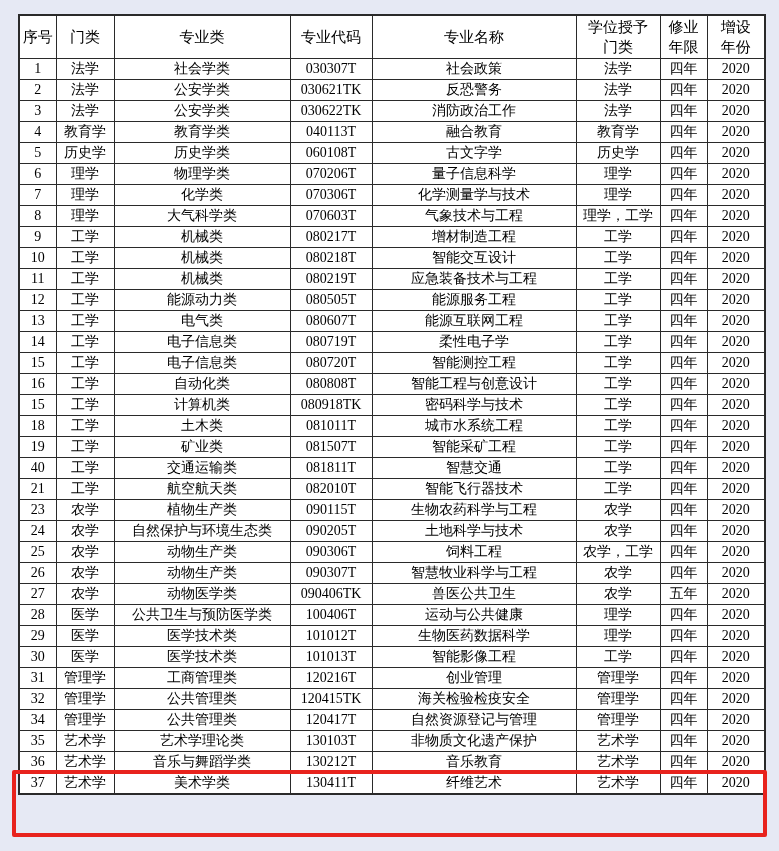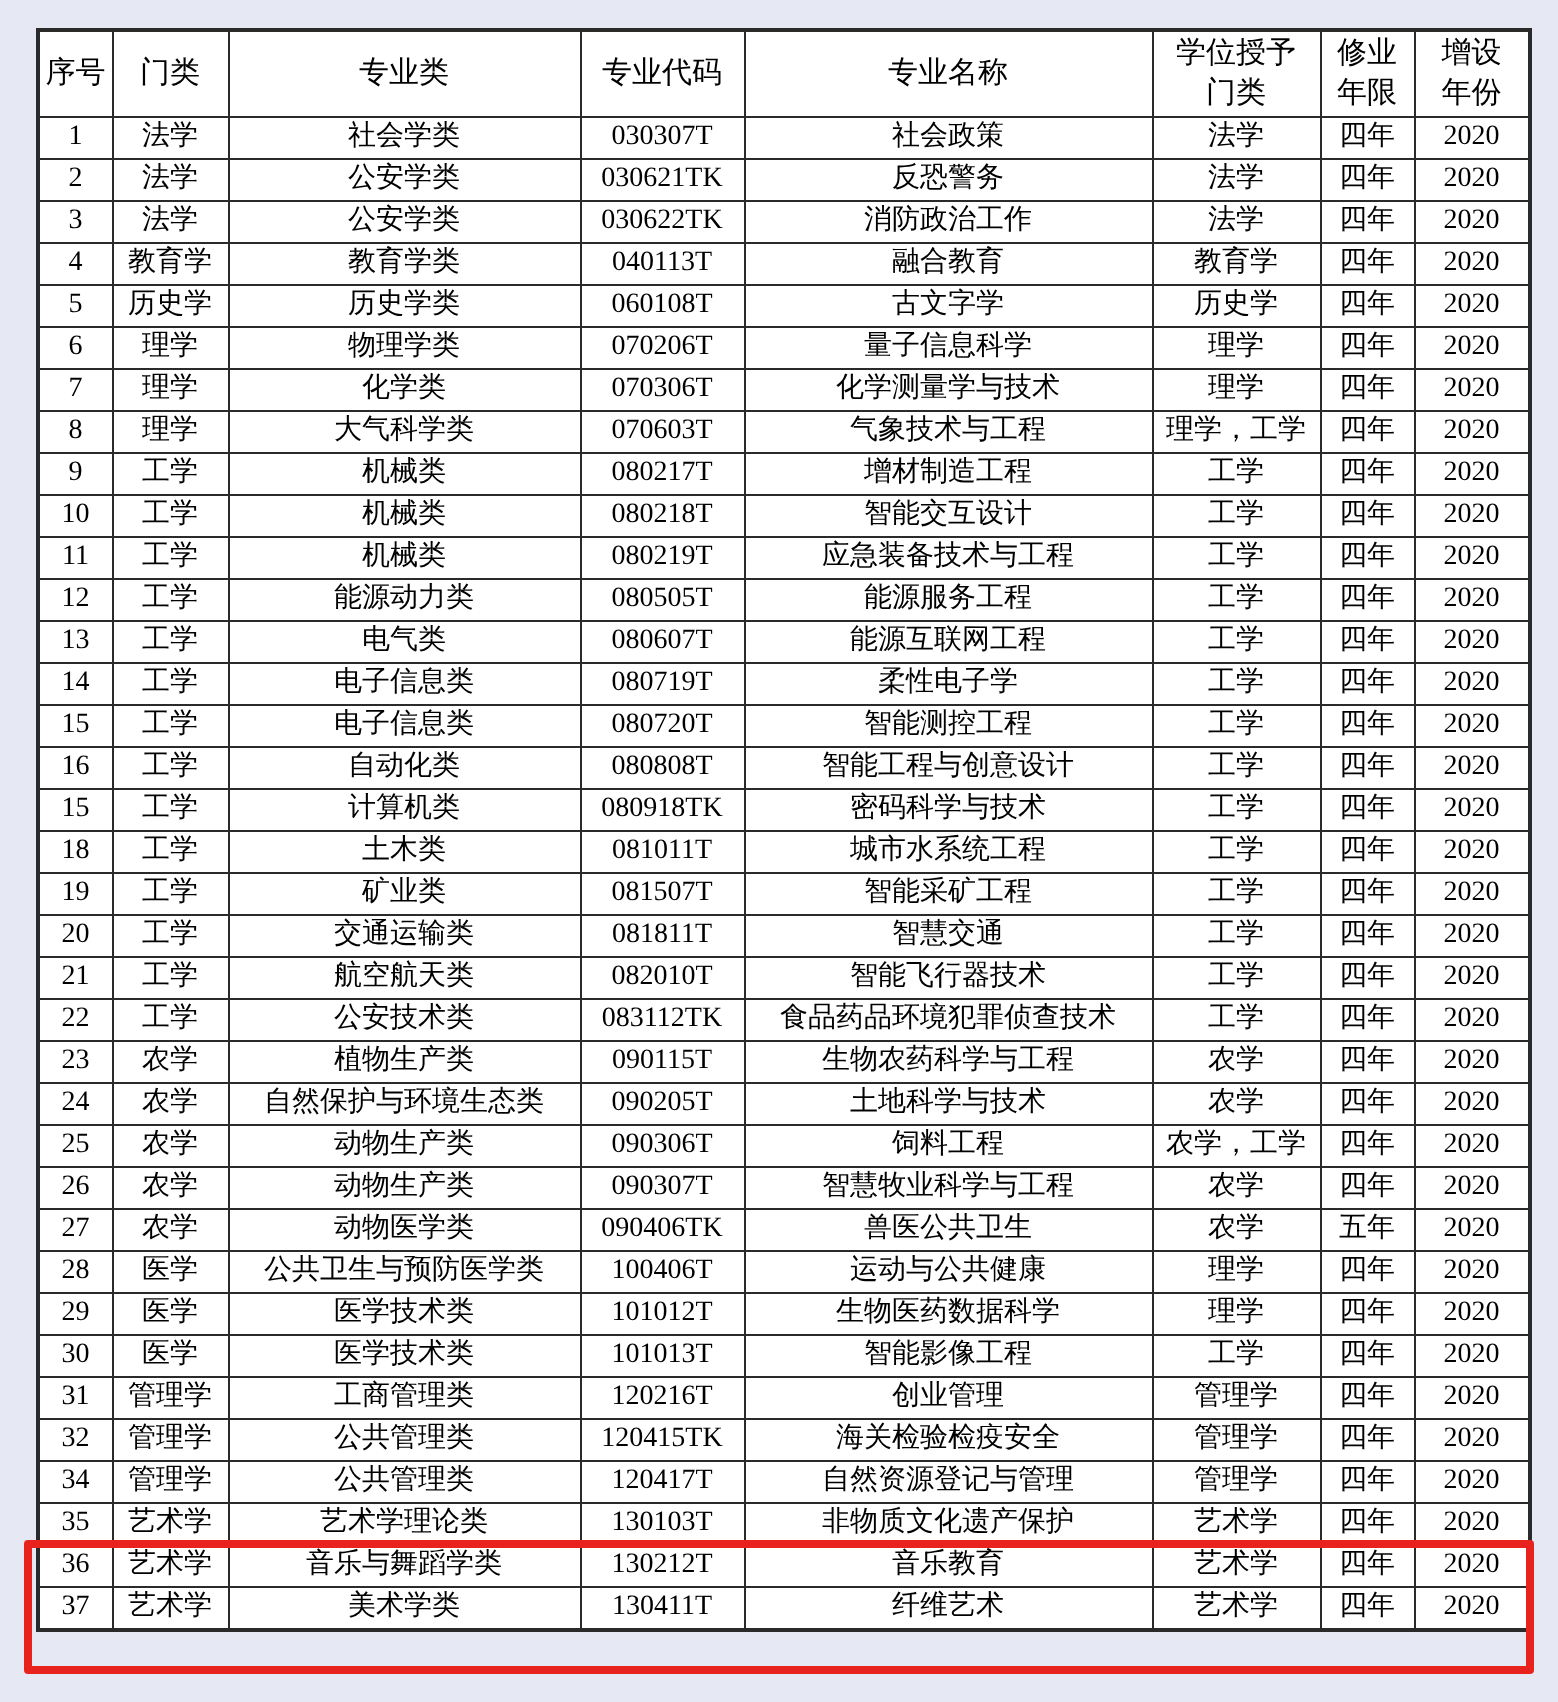--- a/index.html
+++ b/index.html
@@ -270,45 +270,35 @@
             <td>19</td>
             <td>工学</td>
             <td>矿业类</td>
             <td>081507T</td>
             <td>智能采矿工程</td>
             <td>工学</td>
             <td>四年</td>
             <td>2020</td>
           </tr>
           <tr>
-            <td>20</td>
+            <td>40</td>
             <td>工学</td>
             <td>交通运输类</td>
             <td>081811T</td>
             <td>智慧交通</td>
             <td>工学</td>
             <td>四年</td>
             <td>2020</td>
           </tr>
           <tr>
             <td>21</td>
             <td>工学</td>
             <td>航空航天类</td>
             <td>082010T</td>
             <td>智能飞行器技术</td>
-            <td>工学</td>
-            <td>四年</td>
-            <td>2020</td>
-          </tr>
-          <tr>
-            <td>22</td>
-            <td>工学</td>
-            <td>公安技术类</td>
-            <td>083112TK</td>
-            <td>食品药品环境犯罪侦查技术</td>
             <td>工学</td>
             <td>四年</td>
             <td>2020</td>
           </tr>
           <tr>
             <td>23</td>
             <td>农学</td>
             <td>植物生产类</td>
             <td>090115T</td>
             <td>生物农药科学与工程</td>

